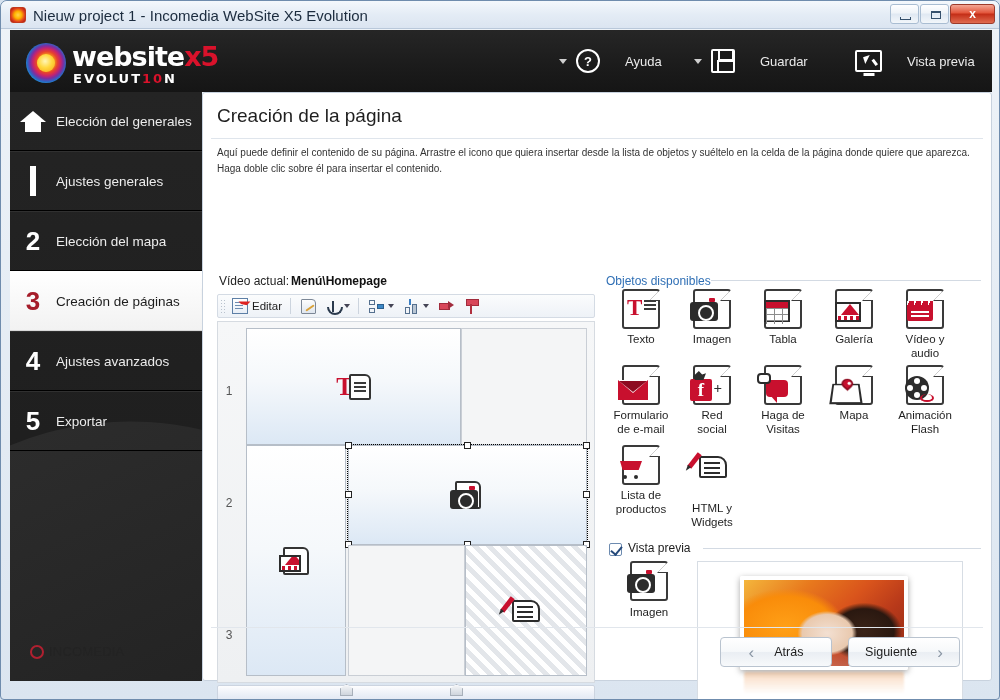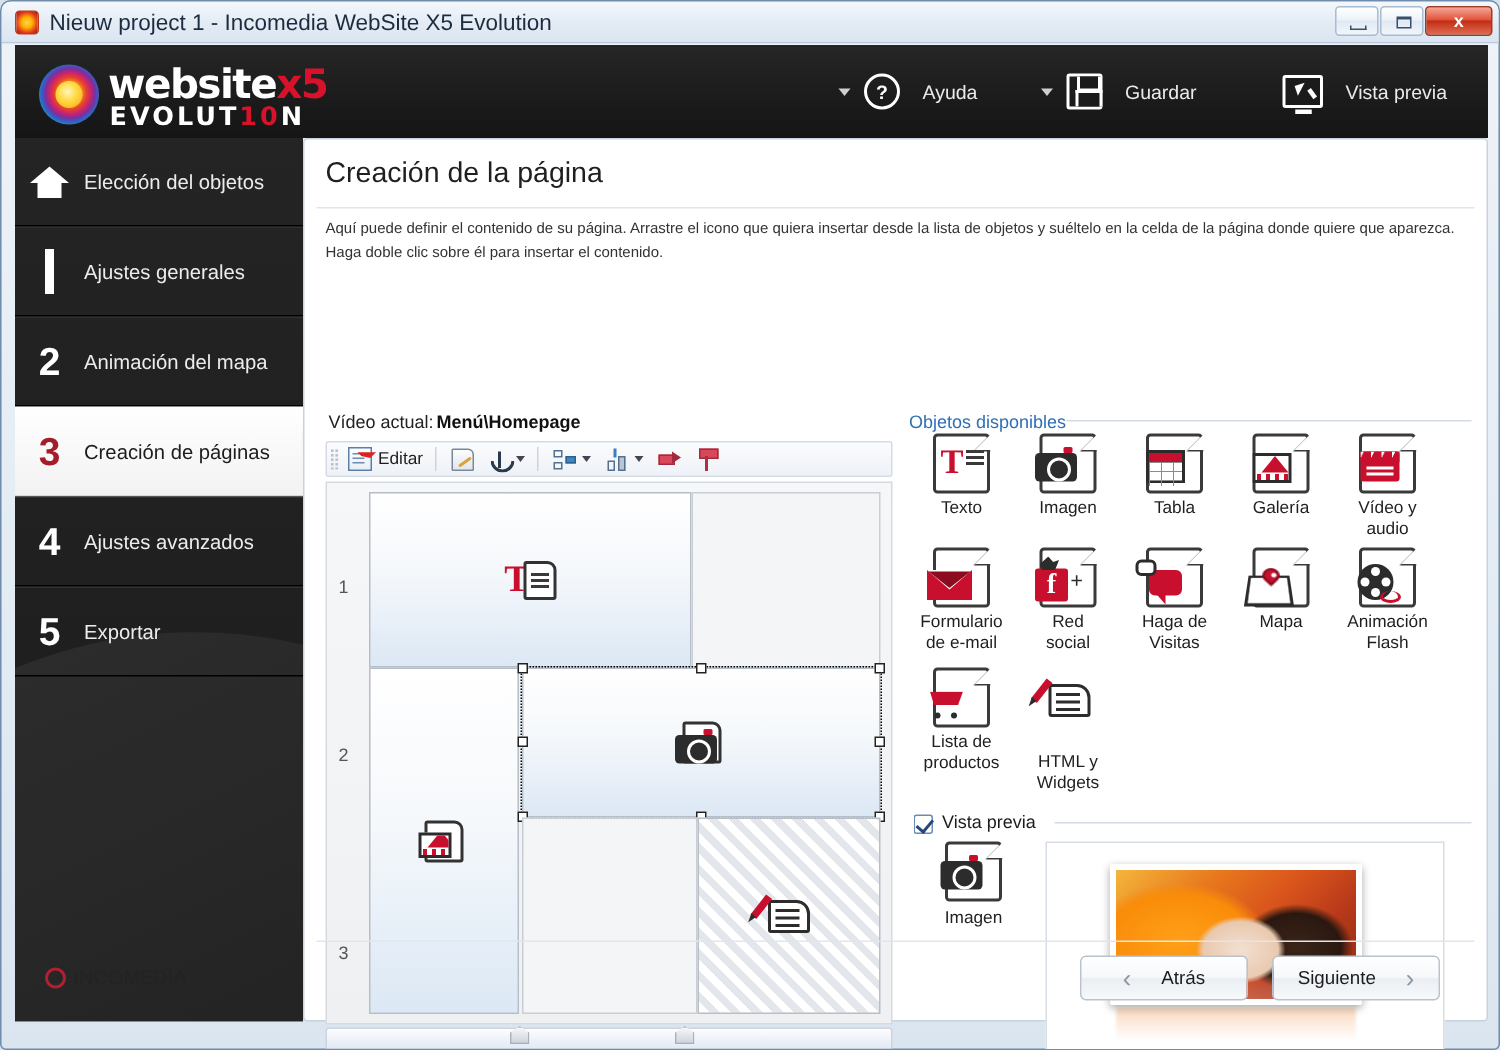--- a/index.html
+++ b/index.html
@@ -75,33 +75,33 @@
   }
   .logo-word {
     position:absolute; left:50px; top:8px;
     font-family:"DejaVu Sans", sans-serif;
     font-size:27px; font-weight:bold; color:#ffffff; letter-spacing:-1px; line-height:28px;
   }
   .logo-word .x5 { color:#d9122b; }
   .logo-sub {
     position:absolute; left:51px; top:37px;
     font-family:"DejaVu Sans", sans-serif;
-    font-size:17px; font-weight:bold; color:#ffffff; letter-spacing:2.0px; line-height:13px;
+    font-size:13px; font-weight:bold; color:#ffffff; letter-spacing:2.0px; line-height:13px;
   }
   .logo-sub .one { color:#d9122b; }
 
   .hbtn {
     position:absolute; top:14px; height:34px; display:flex; align-items:center;
     color:#e9e9e9; font-size:13px; cursor:default;
   }
   .hbtn .caret {
     width:0;height:0;border-left:4px solid transparent;border-right:4px solid transparent;
     border-top:5px solid #cfcfcf; margin-right:9px;
   }
-  .hbtn .lbl { margin-left:15px; color:#eaeaea; }
+  .hbtn .lbl { margin-left:25px; color:#eaeaea; }
   .ico-help {
     width:24px;height:24px;border-radius:50%;border:2px solid #fff;
     display:flex;align-items:center;justify-content:center;
     font-size:13px;font-weight:bold;color:#fff;
   }
   .ico-save { width:24px;height:24px;border:2px solid #fff;border-radius:2px;position:relative; }
   .ico-save::before{content:"";position:absolute;left:5px;top:-0px;width:12px;height:8px;background:#1b1b1b;border:2px solid #fff;border-top:none;}
   .ico-save::after{content:"";position:absolute;left:4px;bottom:0px;width:14px;height:9px;border:2px solid #fff;border-bottom:none;background:#1b1b1b;}
   .ico-prev { width:27px;height:22px;border:2px solid #fff;border-radius:2px;position:relative;background:#1b1b1b; }
   .ico-prev::after{content:"";position:absolute;left:50%;transform:translateX(-50%);bottom:-6px;width:11px;height:3px;background:#fff;}
@@ -429,31 +429,31 @@
   <div class="sidebar">
     <div class="sidebar-dark"></div>
     <div class="swoosh-red"></div>
     <div class="swoosh"></div>
 
     <div class="nav" style="top:-1px;">
       <div class="nav-item">
         <div class="num">
             <div class="home-ico"></div>
           </div>
-        <div class="txt">Elección del objetos</div>
+        <div class="txt">Elección del generales</div>
       </div>
       <div class="nav-item">
         <div class="num">
             <div class="bar-ico"></div>
           </div>
         <div class="txt">Ajustes generales</div>
       </div>
       <div class="nav-item">
         <div class="num">2</div>
-        <div class="txt">Animación del mapa</div>
+        <div class="txt">Elección del mapa</div>
       </div>
       <div class="nav-item active">
         <div class="num">3</div>
         <div class="txt">Creación de páginas</div>
       </div>
       <div class="nav-item">
         <div class="num">4</div>
         <div class="txt">Ajustes avanzados</div>
       </div>
       <div class="nav-item">

